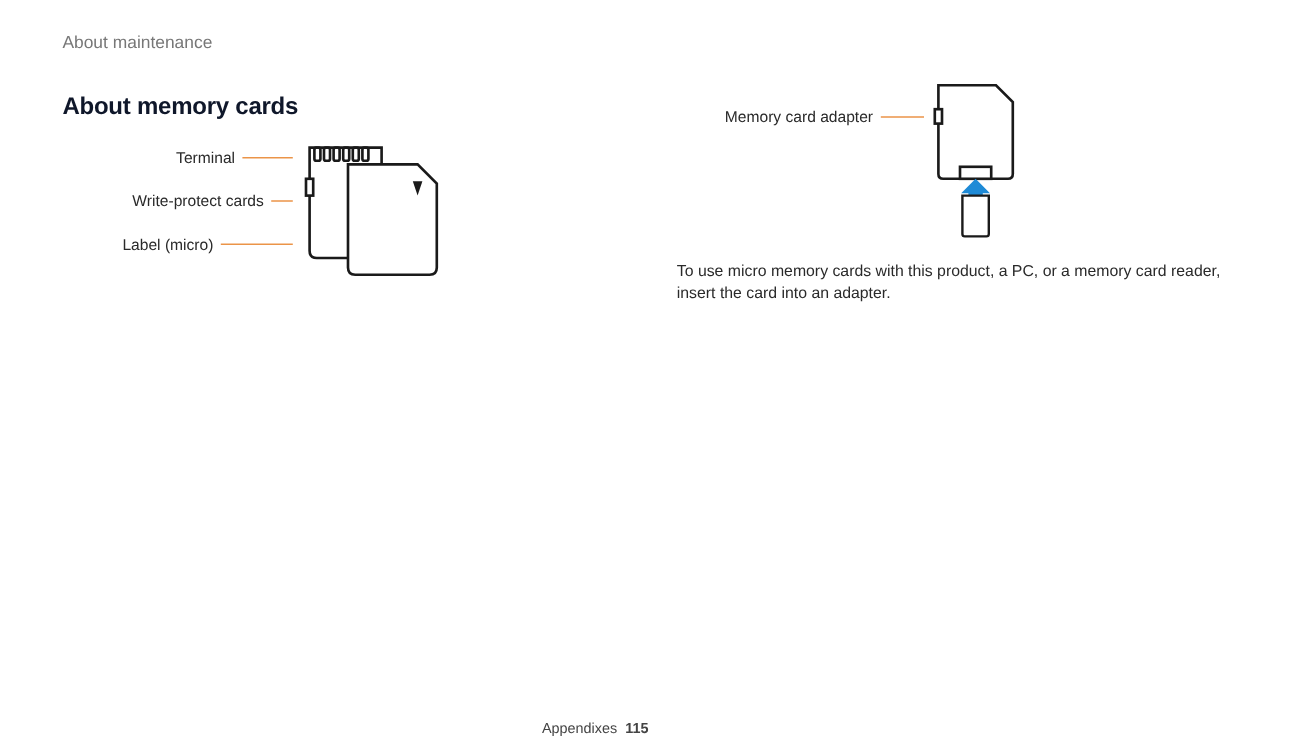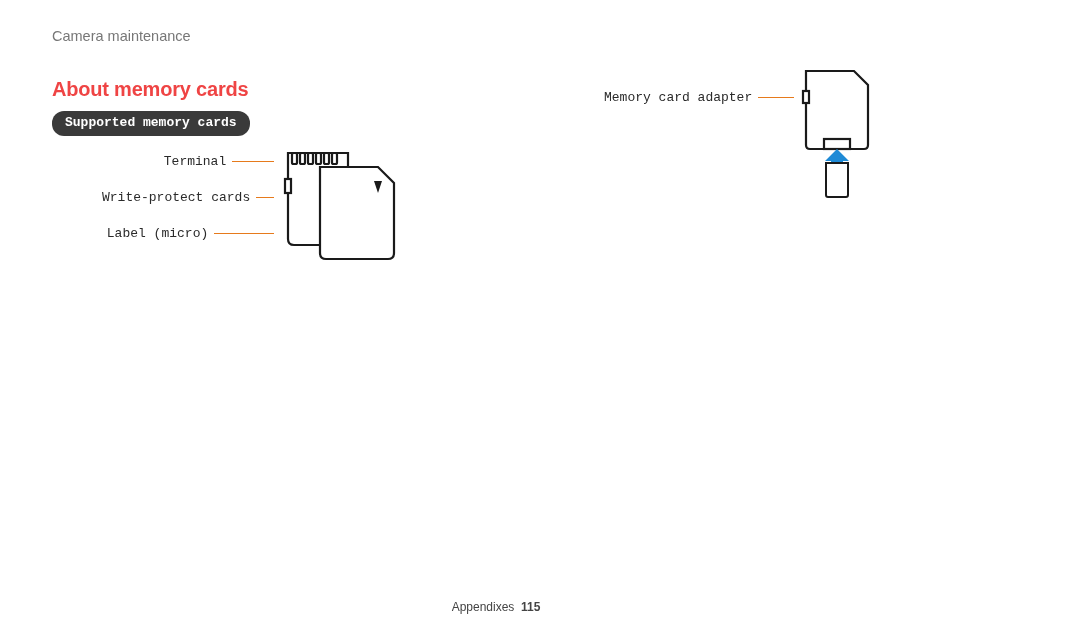--- a/index.html
+++ b/index.html
@@ -11,21 +11,21 @@
     color: #2a2a2a;
     position: relative;
     padding: 28px 52px 0 52px;
   }
   .header-text {
     font-size: 14.5px;
     color: #777;
     font-weight: 400;
   }
   .section-title {
-    color: #ef4444;
+    color: #0f172a;
     font-size: 20px;
     font-weight: 700;
     margin-top: 34px;
     margin-bottom: 10px;
     letter-spacing: -0.2px;
   }
   .sub-pill {
     display: inline-block;
     background: #3a3a3a;
     color: #fff;
@@ -37,21 +37,20 @@
   }
   .columns {
     position: relative;
   }
   .col {
     position: absolute;
     width: 478px;
     font-size: 13.2px;
     line-height: 1.38;
     color: #2a2a2a;
-    font-family: Liberation Mono, monospace;
   }
   .col-left { left: 0; top: 0; }
   .col-right { left: 512px; top: -50px; }
   .body-text { margin-bottom: 8px; }
   .diagram-row {
     display: flex;
     align-items: flex-start;
     margin: 6px 0 10px 0;
   }
   .labels-col {
@@ -94,28 +93,27 @@
     text-align: center;
     font-size: 12px;
     color: #444;
   }
   .footer .pg { font-weight: 700; }
   svg { display: block; }
 </style>
 </head>
 <body>
 
-<div class="header-text">Camera maintenance</div>
+<div class="header-text">About maintenance</div>
 
 <div class="section-title">About memory cards</div>
 
 <div class="columns">
 
   <div class="col col-left">
-    <div class="sub-pill">Supported memory cards</div>
 
     <div class="diagram-row" style="margin-left:50px;">
       <div class="labels-col" style="padding-top:6px;">
         <div class="label-line" style="margin-bottom:18px;">
           <span>Terminal</span>
           <span class="leader" style="width:42px;"></span>
         </div>
         <div class="label-line" style="margin-bottom:18px;">
           <span>Write-protect cards</span>
           <span class="leader" style="width:18px;"></span>
@@ -176,19 +174,20 @@
             <path d="M 39 108 L 33 108 L 33 94 L 27 94 L 39 82 L 51 94 L 45 94 L 45 108 Z"></path>
           </g>
 
           <g stroke="#1a1a1a" stroke-width="2" fill="#fff">
             <path d="M 28 96 L 50 96 L 50 128 Q 50 130 48 130 L 30 130 Q 28 130 28 128 L 28 96 Z"></path>
           </g>
         </svg>
       </div>
     </div>
 
+    <div class="body-text">To use micro memory cards with this product, a PC, or a memory card reader, insert the card into an adapter.</div>
   </div>
 
 </div>
 
 <div class="footer">
   <span>Appendixes</span>&nbsp;&nbsp;<span class="pg">115</span>
 </div>
 
 </body></html>

